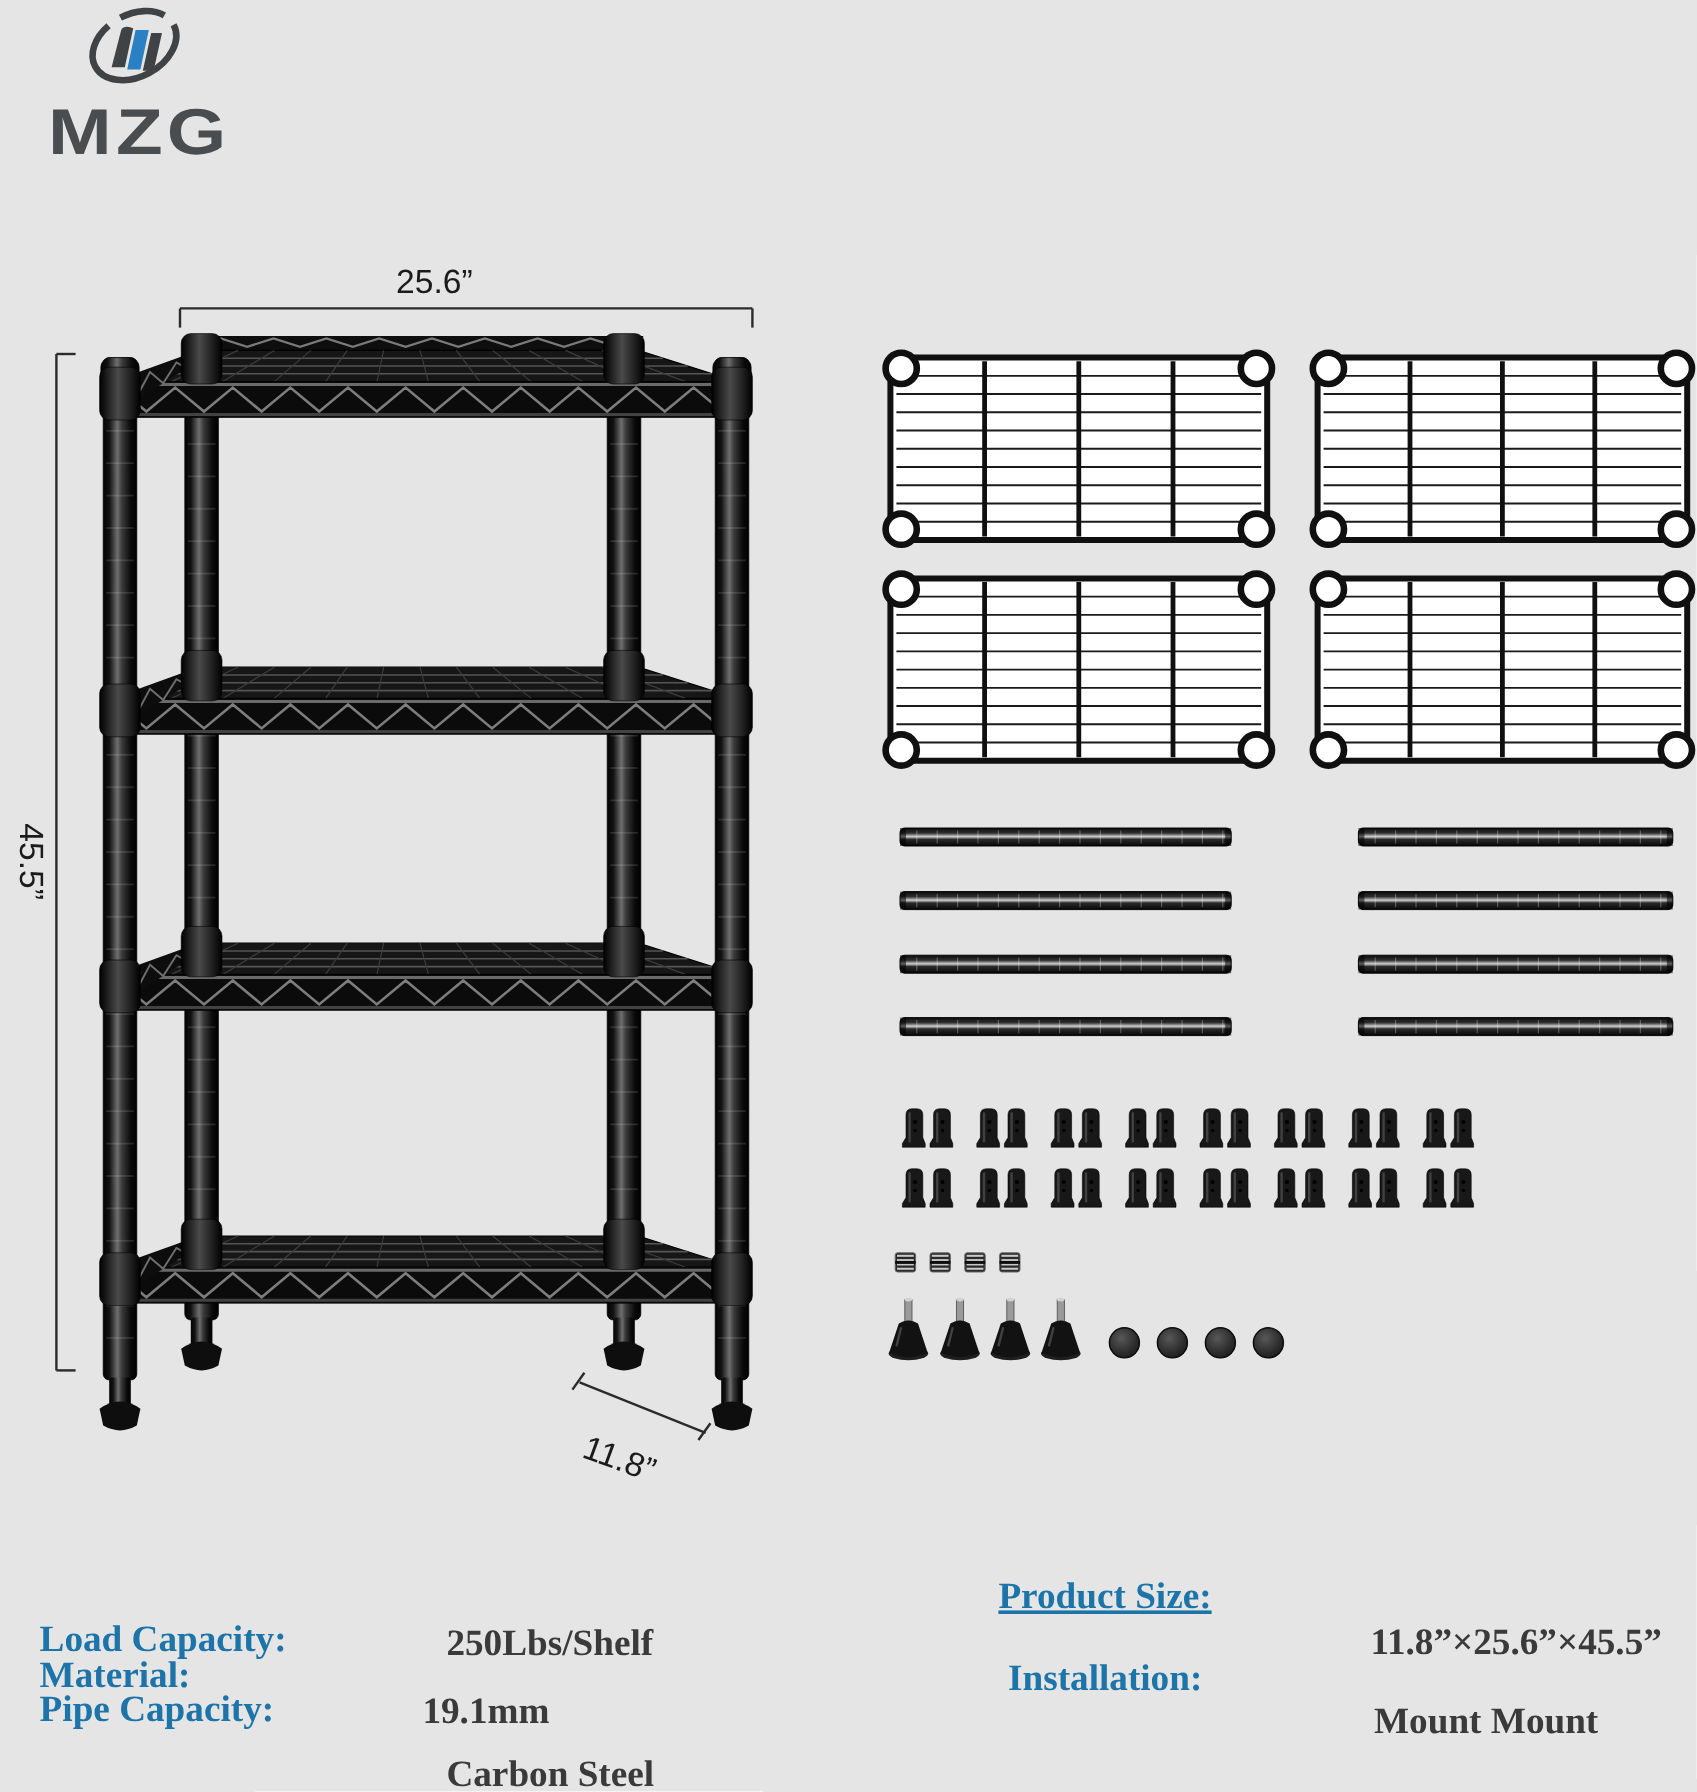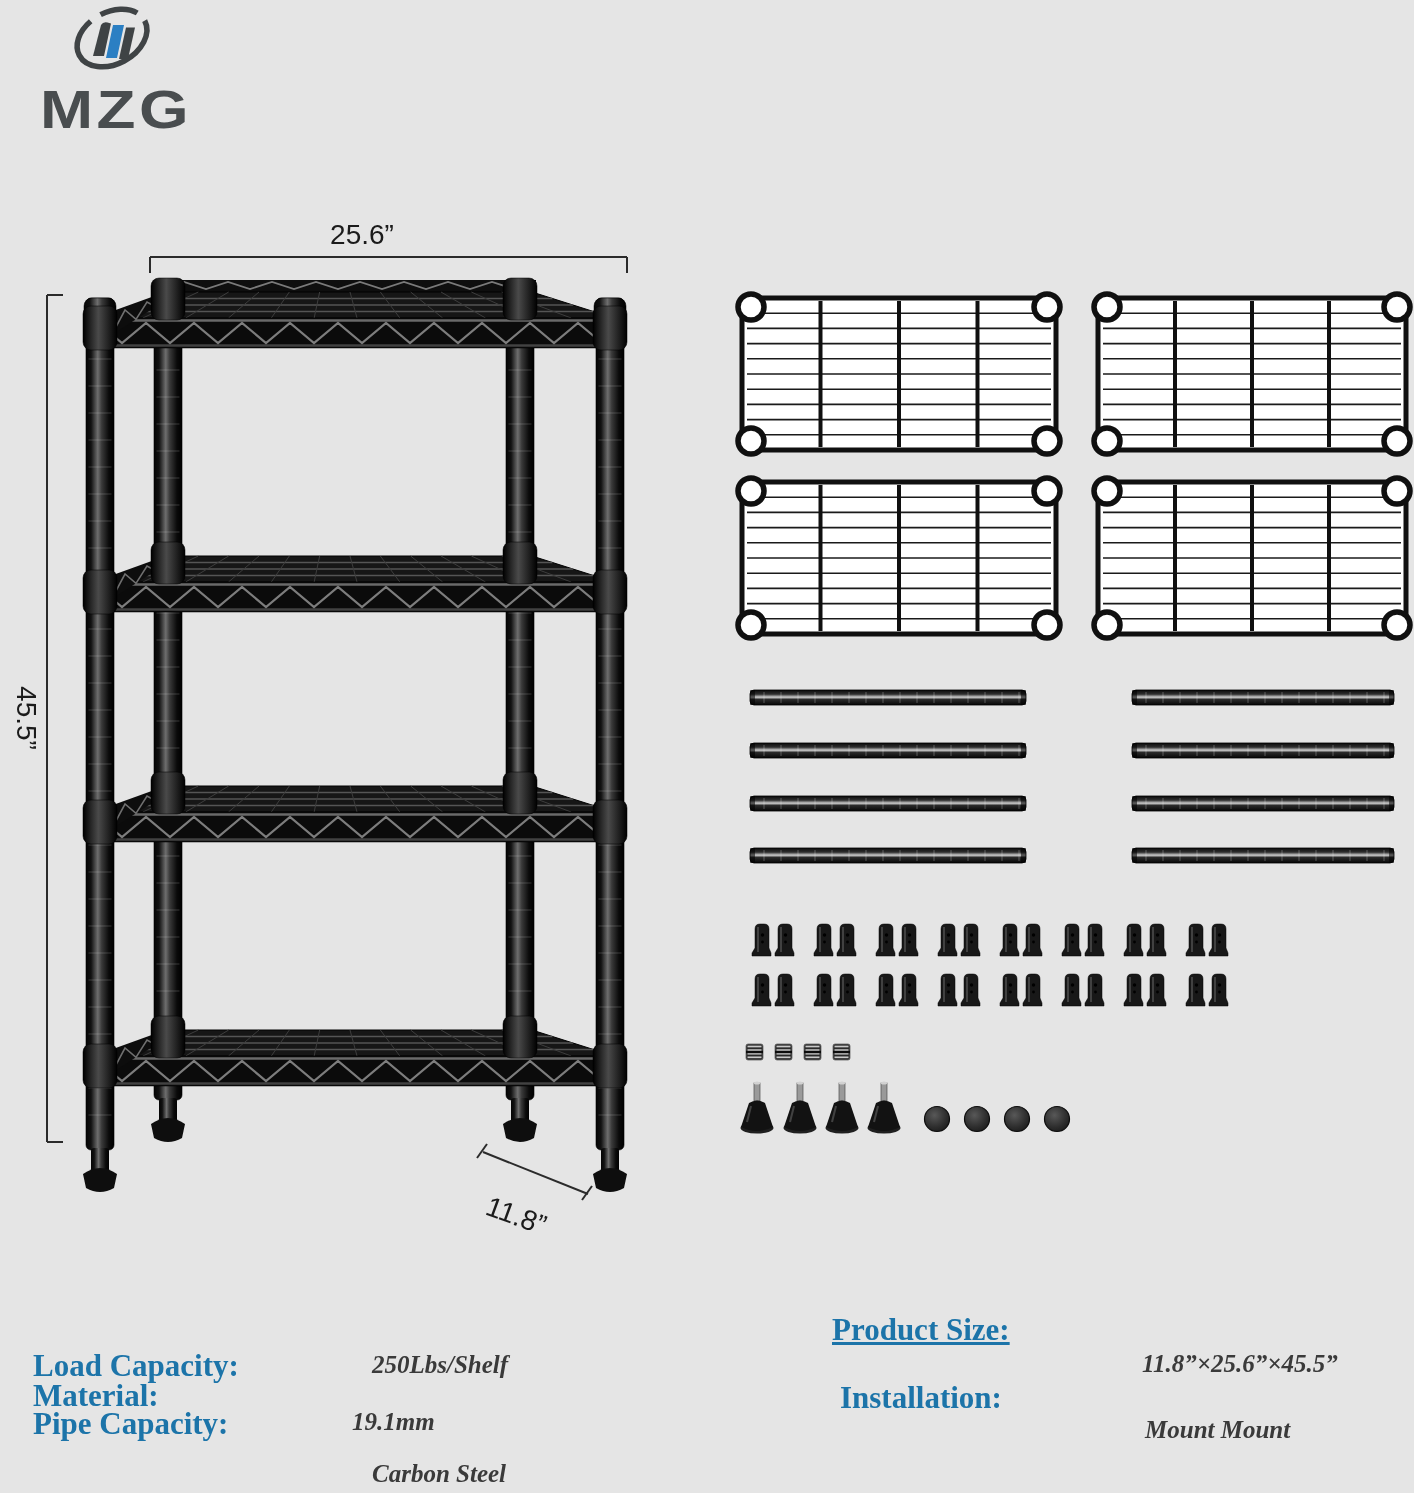--- a/index.html
+++ b/index.html
@@ -3,22 +3,22 @@
 <meta charset="utf-8">
 <style>
   html,body{margin:0;padding:0;background:#fff;}
   .canvas{position:relative;width:1414px;height:1493px;background:#e5e5e5;overflow:hidden;
           font-family:"Liberation Sans",sans-serif;}
   svg.abs{position:absolute;display:block;}
   .dim{stroke:#2b2b2b;stroke-width:2;fill:none;}
   .dimlabel{font-family:"Liberation Sans",sans-serif;font-size:28px;fill:#1b1b1b;}
   .sl{position:absolute;font-family:"Liberation Serif",serif;font-weight:700;font-size:31px;
       color:#1c74a9;white-space:nowrap;}
-  .sv{position:absolute;font-family:"Liberation Serif",serif;font-weight:700;font-size:25px;
-      color:#3a3a3a;white-space:nowrap;font-style:italic;}
+  .sv{position:absolute;font-family:"Liberation Serif",serif;font-weight:700;font-size:31px;
+      color:#3a3a3a;white-space:nowrap;}
 </style>
 </head>
 <body>
 
 <div class="canvas">
 
   <svg class="abs" style="left:0;top:0;width:240px;height:175px" viewBox="0 0 240 175">
     <g>
       <ellipse cx="112" cy="38" rx="37" ry="26" fill="none" stroke="#3f4345" stroke-width="5.5" stroke-dasharray="138 12 38 12" transform="rotate(-28 112 38)"></ellipse>
       <path d="M93,56 L101,25 Q103,21.5 107.5,22.5 L111,23.5 L104,56 Z" fill="#3f4345"></path>

